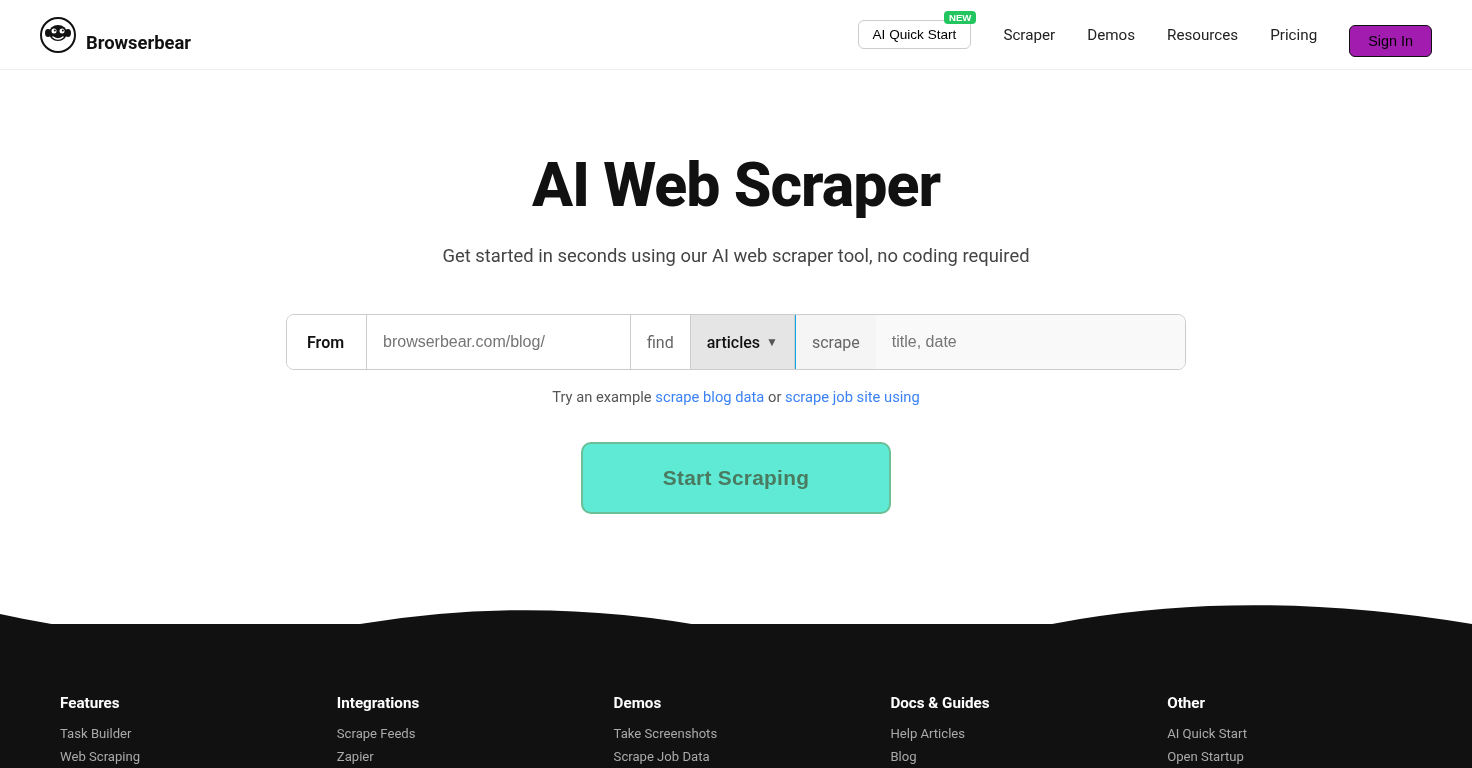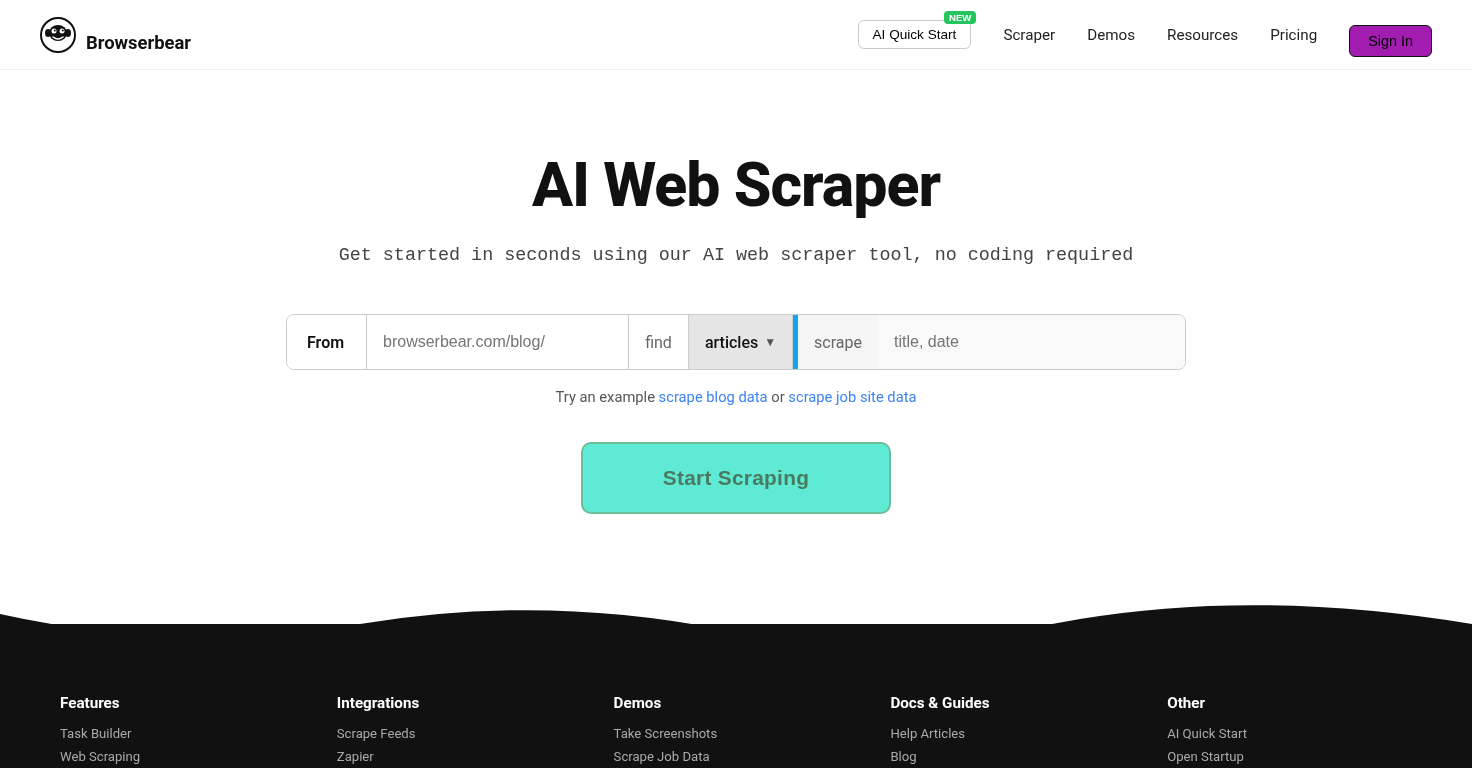--- a/index.html
+++ b/index.html
@@ -30,21 +30,21 @@
       font-weight: 400;
       margin-top: 12px;
     }
 
     
     .hero {
       display: flex; flex-direction: column; align-items: center;
       padding: 80px 20px 60px; text-align: center;
     }
     .hero-title { font-size: 3.8rem; font-weight: 800; letter-spacing: -1px; margin-bottom: 24px; }
-    .hero-subtitle { font-size: 1.15rem; color: #444; margin-bottom: 48px; font-family: Liberation Mono, monospace; }
+    .hero-subtitle { font-size: 1.15rem; color: #444; margin-bottom: 48px; }
 
     
     .scraper-form {
       display: flex; align-items: stretch; border: 1.5px solid #ccc;
       border-radius: 8px; overflow: hidden; width: 100%; max-width: 900px;
       margin-bottom: 18px; background: #fff;
     }
     .form-from {
       padding: 0 20px; display: flex; align-items: center;
       font-weight: 600; font-size: 1rem; border-right: 1.5px solid #ccc;
@@ -61,21 +61,21 @@
     }
     .form-type-select {
       display: flex; align-items: center; gap: 6px;
       padding: 0 16px; border-left: 1.5px solid #ccc; border-right: 1.5px solid #ccc;
       font-size: 1rem; font-weight: 500; cursor: pointer; background: #e5e5e5;
     }
     .chevron { font-size: 0.75rem; color: #555; }
     .form-scrape {
       padding: 0 16px; display: flex; align-items: center;
       font-size: 1rem; color: #666; background: #f5f5f5;
-      border-left: 5px solid #0ea5e9;
+      border-left: 1px solid #0ea5e9;
     }
     .form-fields-input {
       flex: 1.2; padding: 18px 16px; font-size: 1rem; border: none; outline: none;
       color: #aaa; background: #f9f9f9;
     }
 
     .example-text { font-size: 0.92rem; color: #555; margin-bottom: 36px; }
     .example-link { color: #3b82f6; cursor: pointer; text-decoration: none; }
 
     
@@ -153,21 +153,21 @@
     </div>
     <div class="form-scrape">scrape</div>
     <input class="form-fields-input" type="text" placeholder="title, date" style="">
   </div>
 
   <p class="example-text">
     <span>Try an example</span>
     <span> </span>
     <a class="example-link">scrape blog data</a>
     <span> or </span>
-    <a class="example-link">scrape job site data</a>
+    <a class="example-link">scrape job site using</a>
   </p>
 
   <button class="start-btn">Start Scraping</button>
 </section>
 
 <div class="wave-container">
   <svg viewBox="0 0 1472 80" preserveAspectRatio="none" xmlns="http://www.w3.org/2000/svg">
     <path d="M0,0 L0,40 Q180,80 360,50 Q540,20 720,55 Q900,80 1080,45 Q1260,15 1472,50 L1472,0 Z" fill="white"></path>
     <rect x="0" y="50" width="1472" height="30" fill="#111"></rect>
   </svg>

